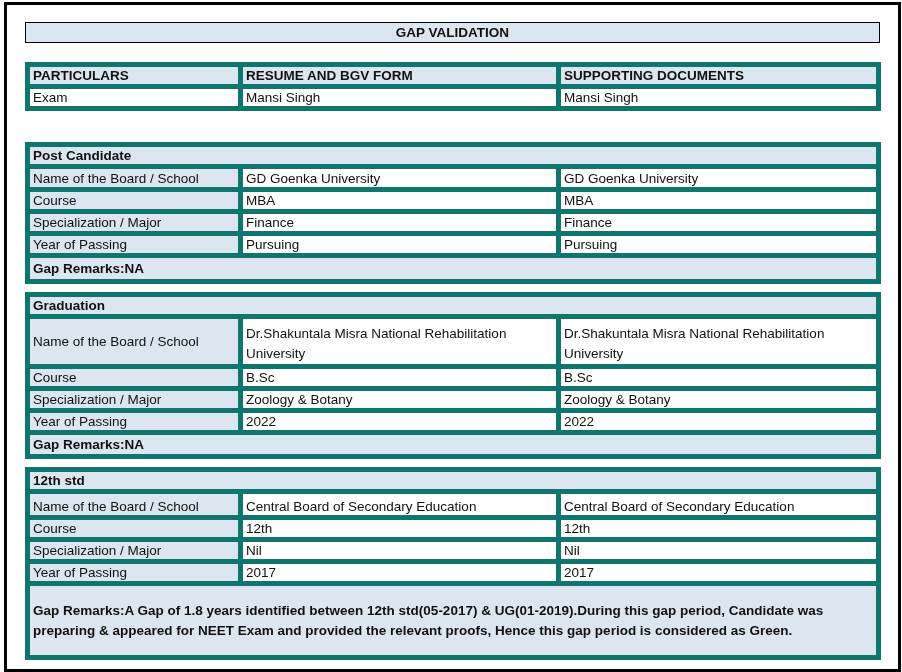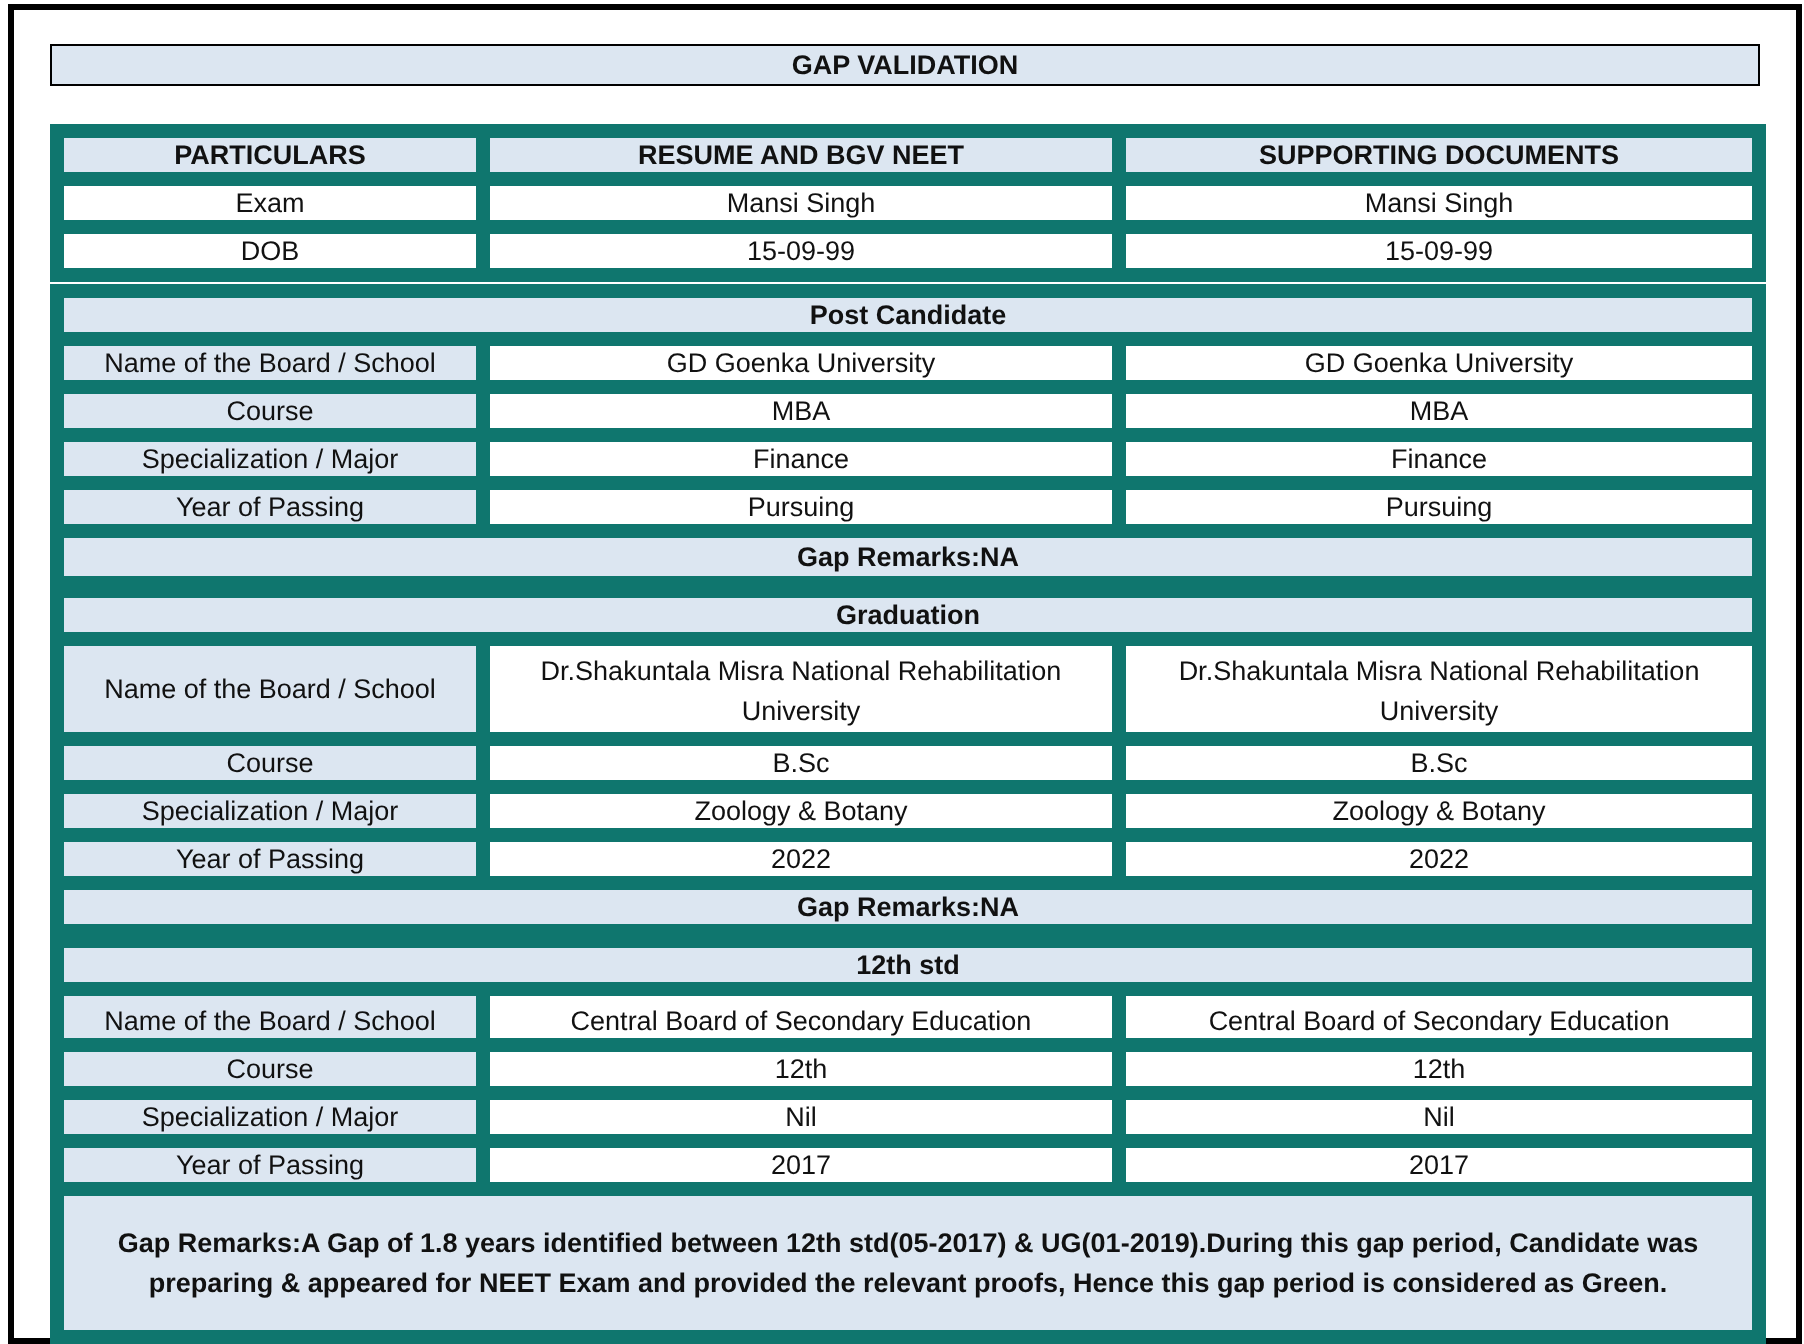--- a/index.html
+++ b/index.html
@@ -4,22 +4,22 @@
 <style>
   html, body { margin: 0; padding: 0; background: #ffffff; }
   body { width: 902px; height: 672px; position: relative; overflow: hidden;
          font-family: "Liberation Sans", "DejaVu Sans", sans-serif; font-size: 13.5px; color: #111; }
   .frame { position: absolute; left: 4px; top: 2px; width: 891px; height: 664px;
            border: 3px solid #000; border-bottom-width: 3px; box-sizing: content-box; }
   .box { position: absolute; left: 25px; width: 855px; box-sizing: border-box; }
   .title-box { top: 22px; height: 21px; background: #dce6f1; border: 1px solid #000;
                text-align: center; font-weight: bold; font-size: 13.5px; line-height: 19px; }
   table { border-collapse: collapse; table-layout: fixed; width: 851px; }
-  td { border: 7px solid #0f766e; padding: 0 3px; vertical-align: bottom; line-height: 17px;
-       overflow: hidden; white-space: nowrap; text-align: center; }
+  td { border: 5px solid #0f766e; padding: 0 3px; vertical-align: bottom; line-height: 17px;
+       overflow: hidden; white-space: nowrap; }
   td.wrap { white-space: normal; line-height: 20px; vertical-align: bottom; margin-top: 32px; }
   col.c1 { width: 213px; } col.c2 { width: 318px; } col.c3 { width: 320px; }
   .hdr td { background: #dce6f1; font-weight: bold; }
   td.label { background: #dce6f1; }
   td.section { background: #dce6f1; font-weight: bold; border-bottom: 1px solid #000; }
   td.remarks { background: #dce6f1; font-weight: bold; vertical-align: middle; margin-top: 26px; }
   td.remarks.long { white-space: normal; line-height: 20px; padding: 0 3px; }
   .t-header { top: 62px; }
   .t-pg { top: 142px; }
   .t-grad { top: 292px; }
@@ -35,32 +35,27 @@
 <div class="box t-header">
   <table>
     <colgroup>
         <col class="c1">
         <col class="c2">
         <col class="c3">
       </colgroup>
     <tbody>
         <tr class="hdr" style="height:20px">
       <td>PARTICULARS</td>
-      <td>RESUME AND BGV NEET</td>
+      <td>RESUME AND BGV FORM</td>
       <td>SUPPORTING DOCUMENTS</td>
     </tr>
     <tr style="height:20px">
       <td>Exam</td>
       <td>Mansi Singh</td>
       <td>Mansi Singh</td>
-    </tr>
-    <tr style="height:20px">
-      <td>DOB</td>
-      <td>15-09-99</td>
-      <td>15-09-99</td>
     </tr>
   </tbody>
     </table>
 </div>
 
 <div class="box t-pg">
   <table>
     <colgroup>
         <col class="c1">
         <col class="c2">

